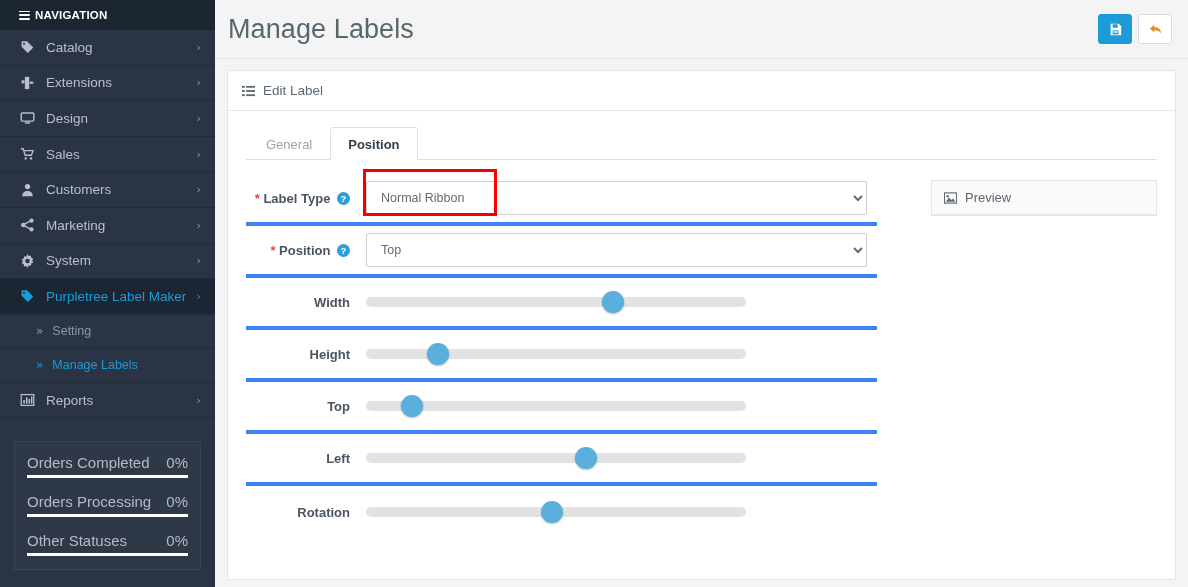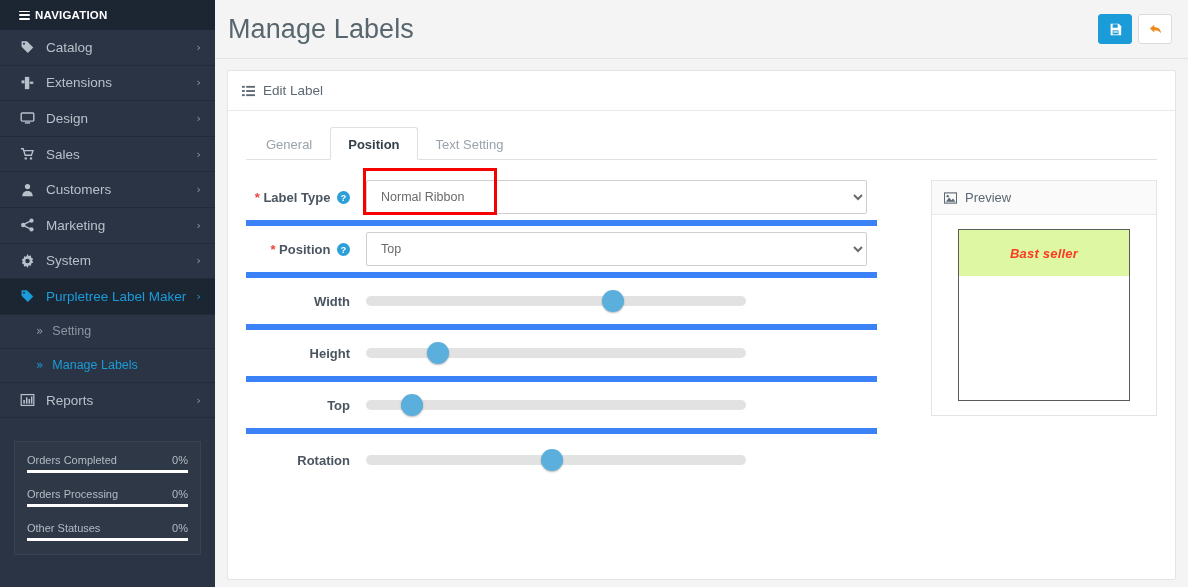--- a/index.html
+++ b/index.html
@@ -81,21 +81,21 @@
   .nav-sub.on { color: #1b9bd8; }
   .nav-sub.on .chev { color: #1b9bd8; }
 
   .stats {
     margin: 23px 14px 0 14px;
     background: #2e3846;
     border: 1px solid #39424f;
     padding: 4px 12px 6px 12px;
   }
   .stat-row { padding-top: 8px; }
-  .stat-top { display: flex; justify-content: space-between; font-size: 11px; color: #b3bbc6; padding-bottom: 4px;}
+  .stat-top { display: flex; justify-content: space-between; font-size: 15px; color: #b3bbc6; padding-bottom: 4px;}
   .stat-bar { height: 3px; background: #4a5562; position: relative; margin-bottom: 7px; }
   .stat-bar > div { position:absolute; left:0; top:0; bottom:0; background:#ffffff; width:100%; }
 
   
   #main { flex: 1; height: 587px; background: #f4f4f4; position: relative; overflow: hidden; }
   .page-head {
     height: 59px;
     background: #f4f4f4;
     border-bottom: 1px solid #e3e3e3;
     display: flex; align-items: center;
@@ -151,21 +151,21 @@
   }
 
   
   .form-area { display: flex; padding-top: 14px; }
   .form-left { flex: 1; min-width: 0; }
   .form-right { width: 280px; flex: 0 0 280px; padding-left: 10px; padding-top: 6px; }
 
   .frow {
     display: flex; align-items: center;
     min-height: 52px;
-    border-bottom: 6px solid #3b82f6;
+    border-bottom: 4px solid #3b82f6;
     padding: 6px 0;
   }
   .frow:last-child { border-bottom: none; }
   .flabel {
     width: 120px; flex: 0 0 120px;
     text-align: right; padding-right: 16px;
     font-size: 13px; font-weight: bold; color: #4a5560;
     line-height: 19px;
   }
   .req { color: #e8453c; font-weight: bold; }
@@ -424,21 +424,20 @@
               <rect x="4.5" y="9.5" width="9.5" height="2" fill="#5c6873"></rect>
           </svg>
         </span>
         <span>Edit Label</span>
       </div>
 
       <div class="panel-body">
         <div class="tabs" id="tabs">
             <div class="tab">General</div>
             <div class="tab active">Position</div>
-            <div class="tab">Text Setting</div>
           </div>
 
         <div class="form-area">
           <div class="form-left">
 
             <div class="frow">
               <div class="flabel">
                 <span class="req">*</span>
                 <span>Label Type</span>
                 <span class="qm">?</span>
@@ -482,20 +481,29 @@
                 <div class="frow">
                   <div class="flabel">Top</div>
                   <div class="fctl">
                     <div class="slider">
                       <div class="strack"></div>
                       <div class="sthumb" style="left:12%"></div>
                     </div>
                   </div>
                 </div>
                 <div class="frow">
+                  <div class="flabel">Left</div>
+                  <div class="fctl">
+                    <div class="slider">
+                      <div class="strack"></div>
+                      <div class="sthumb" style="left:58%"></div>
+                    </div>
+                  </div>
+                </div>
+                <div class="frow">
                   <div class="flabel">Rotation</div>
                   <div class="fctl">
                     <div class="slider">
                       <div class="strack"></div>
                       <div class="sthumb" style="left:49%"></div>
                     </div>
                   </div>
                 </div>
               </div>
           </div>
@@ -505,27 +513,20 @@
               <div class="preview-head">
                 <span class="pico">
                   <svg width="13" height="12" viewBox="0 0 14 12">
                     <rect x="0.5" y="0.5" width="13" height="11" fill="none" stroke="#5c6873" stroke-width="1.2"></rect>
                     <circle cx="4" cy="4" r="1.3" fill="#5c6873"></circle>
                     <path d="M2 10 L5.5 5.5 L8 8.5 L9.8 6.6 L12.2 10 Z" fill="#5c6873"></path>
                   </svg>
                 </span>
                 <span>Preview</span>
               </div>
-              <div class="preview-body">
-                <div class="label-canvas">
-                  <div class="ribbon" id="ribbon" style="background: rgb(221, 247, 163);">
-                    <span style="color: rgb(251, 59, 35);">Bast seller</span>
-                  </div>
-                </div>
-              </div>
             </div>
           </div>
         </div>
 
       </div>
     </div>
   </div>
 </div>
 
 </body></html>

